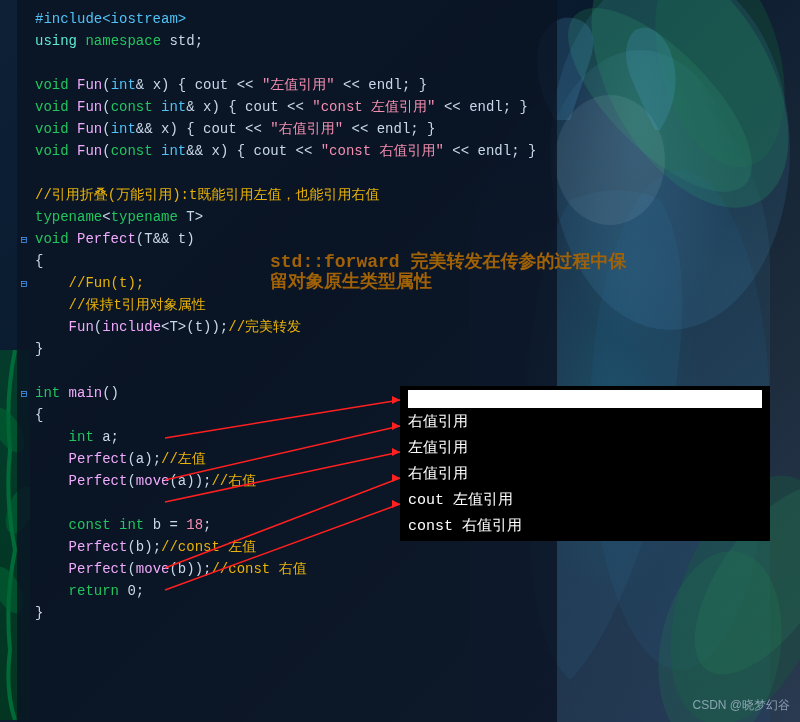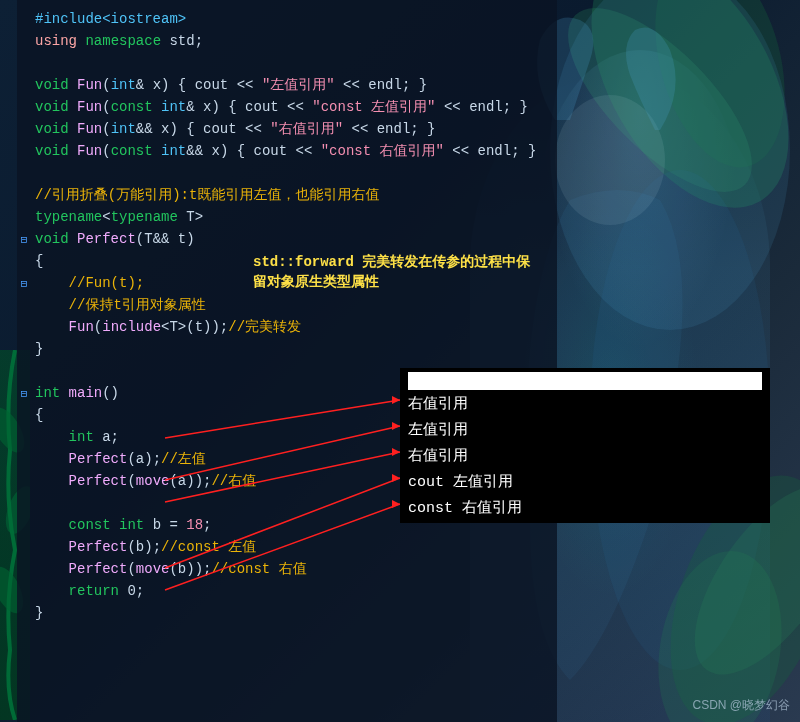--- a/index.html
+++ b/index.html
@@ -56,57 +56,57 @@
     .line-content {
       flex: 1;
       white-space: pre;
       font-size: 14px;
       line-height: 22px;
       color: #c8d8e8;
     }
 
     
     .kw { color: #22c55e; font-family: Liberation Mono, monospace; }          
-    .kw2 { color: #fca5a5; }         
+    .kw2 { color: #5eead4; }         
     .fn { color: #f0abfc; }          
     .str { color: #f48fb1; }         
     .cmt { color: #eab308; }         
     .include { color: #4fc3f7; }
     .punct { color: #c8d8e8; }
     .num { color: #f48fb1; }
     .type { color: #4fc3f7; }
 
     
     .terminal-box {
       position: absolute;
-      top: 368px;
+      top: 386px;
       left: 400px;
       width: 370px;
       height: 155px;
       background: #000000;
       z-index: 30;
       padding: 4px 8px;
     }
 
     .terminal-line {
       color: #ffffff;
       font-family: 'Courier New', Courier, monospace;
       font-size: 15px;
       line-height: 26px;
       white-space: pre;
     }
 
     
     .annotation-box {
       position: absolute;
       top: 252px;
-      left: 253px;
+      left: 270px;
       z-index: 25;
-      color: #fde047;
-      font-size: 14px;
+      color: #a16207;
+      font-size: 18px;
       font-weight: bold;
       line-height: 20px;
       font-family: 'Courier New', Courier, monospace;
     }
 
     
     .arrows-svg {
       position: absolute;
       top: 0;
       left: 0;

